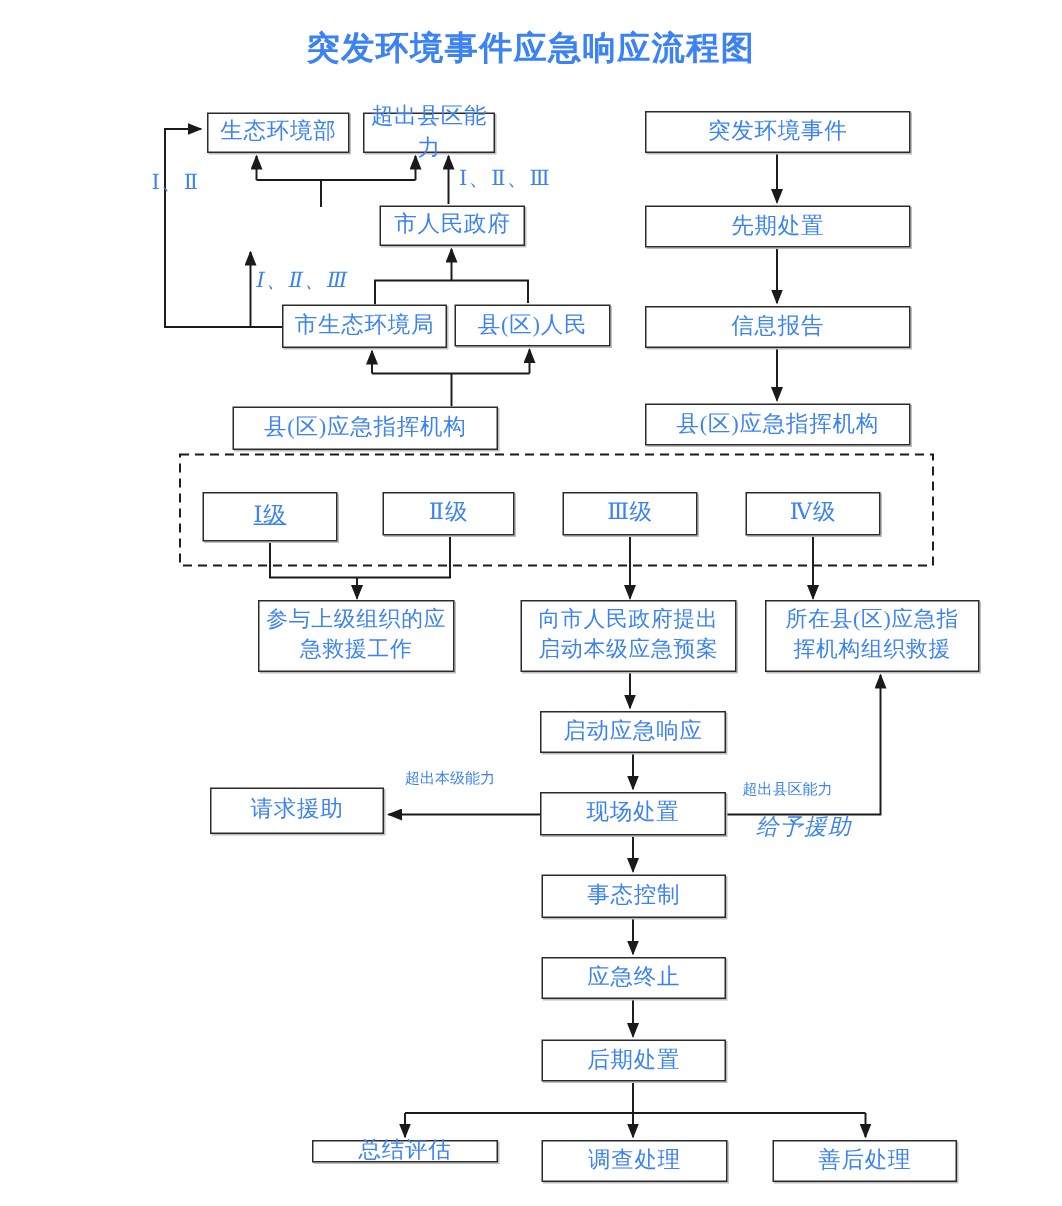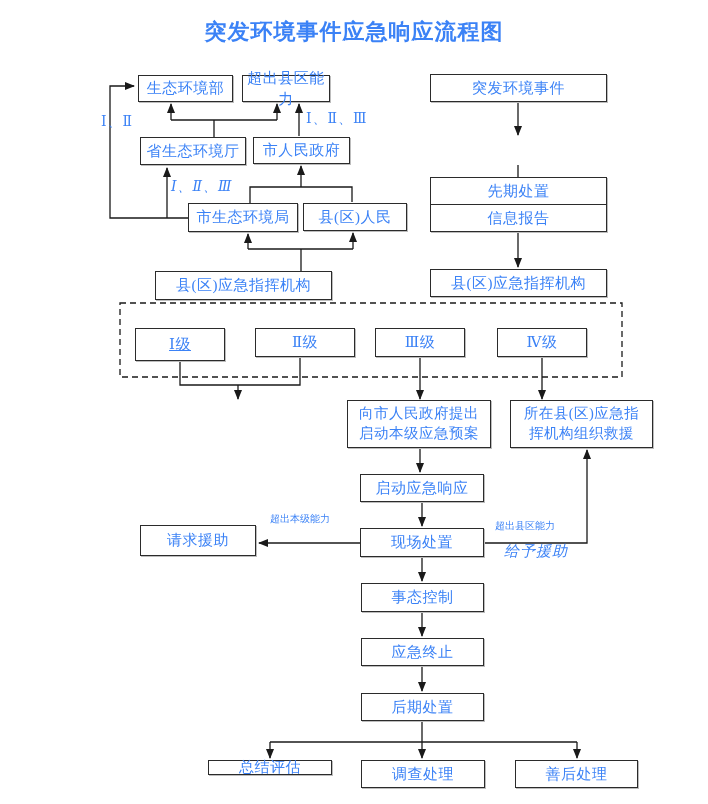--- a/index.html
+++ b/index.html
@@ -91,36 +91,37 @@
       <path d="M422,721 V742"></path>
       <path d="M270,742 H577"></path>
       <path d="M270,742 V758" marker-end="url(#arr)"></path>
       <path d="M422,742 V758" marker-end="url(#arr)"></path>
       <path d="M577,742 V758" marker-end="url(#arr)"></path>
     </g>
   </svg>
 
   <div class="box" style="left:138px;top:75px;width:95px;height:27px;">生态环境部</div>
   <div class="box" style="left:242px;top:75px;width:88px;height:27px;">超出县区能力</div>
-  <div class="box" style="left:140px;top:137px;width:106px;height:28px;">省生态环境厅</div>
   <div class="box" style="left:253px;top:137px;width:97px;height:27px;">市人民政府</div>
   <div class="box" style="left:188px;top:203px;width:110px;height:29px;">市生态环境局</div>
   <div class="box" style="left:303px;top:203px;width:104px;height:28px;">县(区)人民</div>
   <div class="box" style="left:155px;top:271px;width:177px;height:29px;">县(区)应急指挥机构</div>
 
   <div class="box" style="left:430px;top:74px;width:177px;height:28px;">突发环境事件</div>
-  <div class="box" style="left:430px;top:137px;width:177px;height:28px;margin-top:40px;">先期处置</div>
+  <div class="box" style="left:430px;top:137px;width:177px;height:28px;">先期处置</div>
   <div class="box" style="left:430px;top:204px;width:177px;height:28px;">信息报告</div>
   <div class="box" style="left:430px;top:269px;width:177px;height:28px;">县(区)应急指挥机构</div>
 
   <div class="box" style="left:135px;top:328px;width:90px;height:33px;text-decoration:underline;">Ⅰ级</div>
-  <div class="box" style="left:255px;top:328px;width:100px;height:29px;">Ⅱ级</div>
+  <div class="box" style="left:255px;top:328px;width:88px;height:29px;">Ⅱ级</div>
   <div class="box" style="left:375px;top:328px;width:90px;height:29px;">Ⅲ级</div>
   <div class="box" style="left:497px;top:328px;width:90px;height:29px;">Ⅳ级</div>
 
+  <div class="box two-line" style="left:172px;top:400px;width:131px;height:48px;">参与上级组织的应
+急救援工作</div>
   <div class="box two-line" style="left:347px;top:400px;width:144px;height:48px;">向市人民政府提出
 启动本级应急预案</div>
   <div class="box two-line" style="left:510px;top:400px;width:143px;height:48px;">所在县(区)应急指
 挥机构组织救援</div>
 
   <div class="box" style="left:360px;top:474px;width:124px;height:28px;">启动应急响应</div>
   <div class="box" style="left:360px;top:528px;width:124px;height:29px;">现场处置</div>
   <div class="box" style="left:140px;top:525px;width:116px;height:31px;">请求援助</div>
   <div class="box" style="left:361px;top:583px;width:123px;height:29px;">事态控制</div>
   <div class="box" style="left:361px;top:638px;width:123px;height:28px;">应急终止</div>

